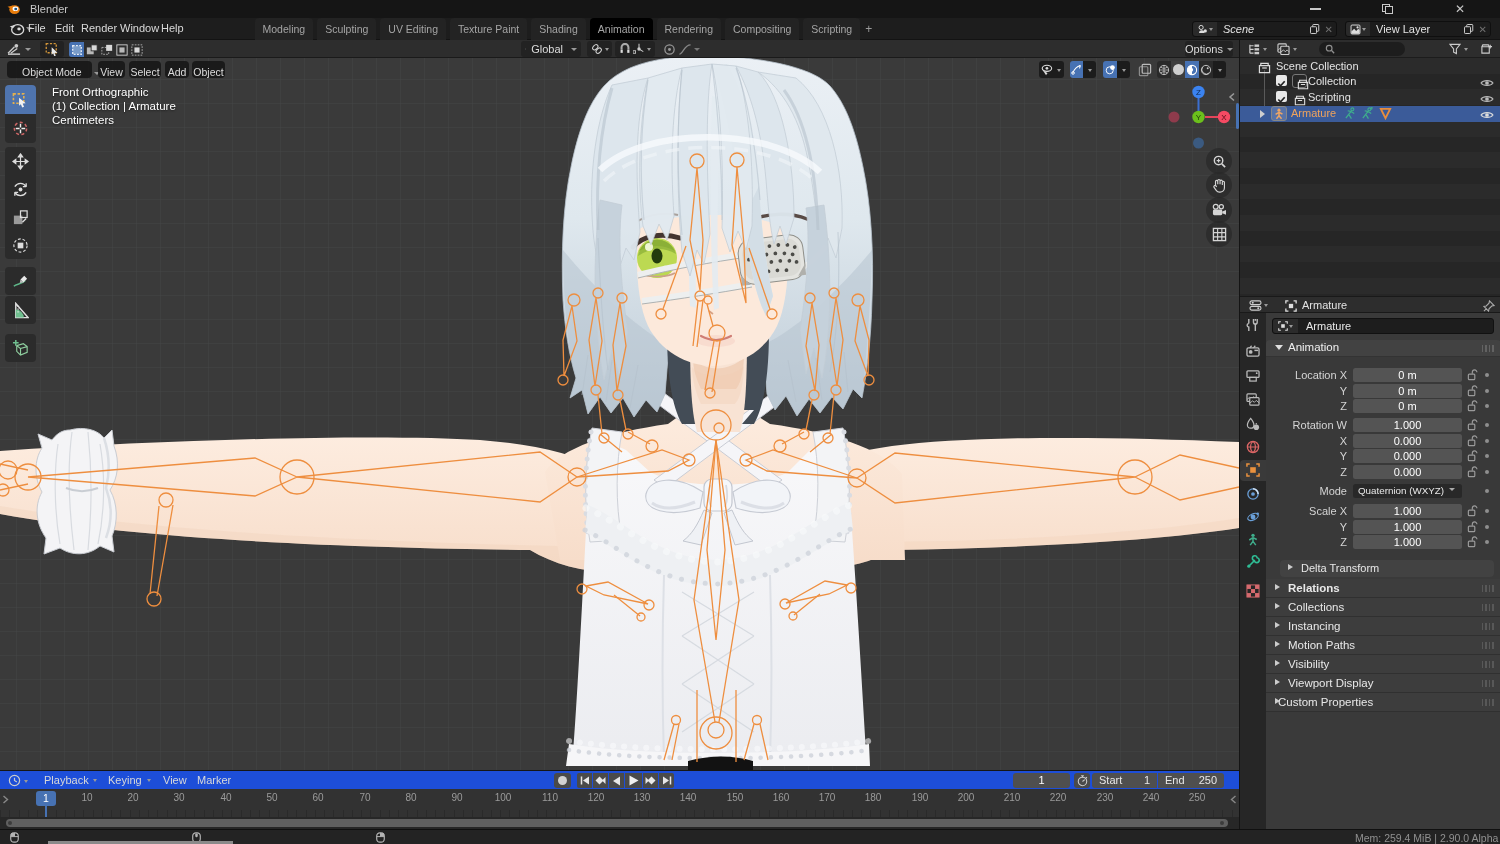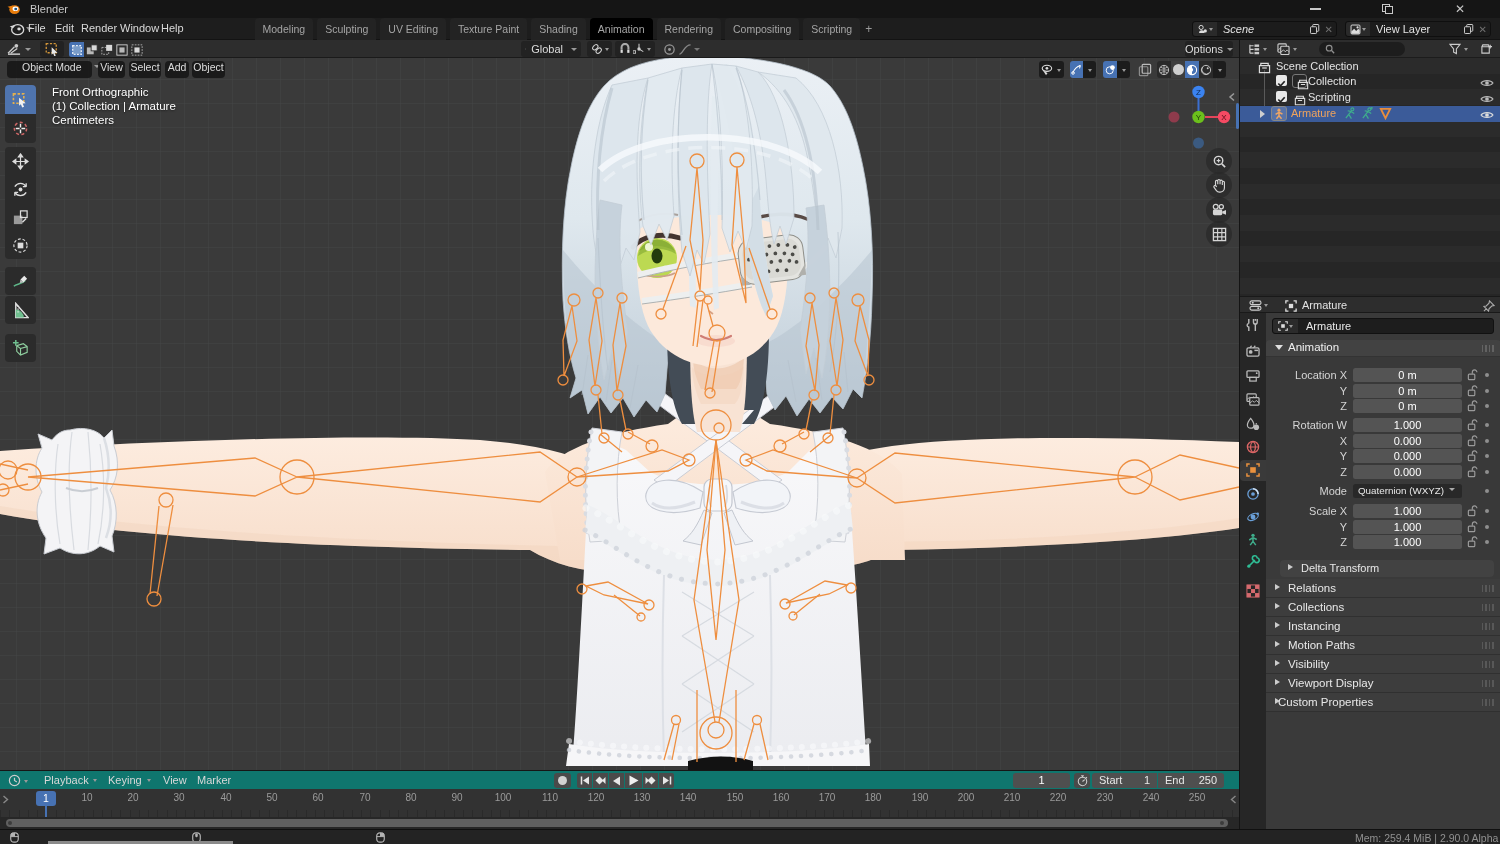--- a/index.html
+++ b/index.html
@@ -1,17 +1,17 @@
 <!DOCTYPE html>
 <html><head><meta charset="utf-8">
 <style>
 *{margin:0;padding:0;box-sizing:border-box;font-family:"Liberation Sans",sans-serif;}
 html,body{width:1500px;height:844px;background:#1d1d1d;overflow:hidden;position:relative;}
 .abs{position:absolute;}
-.pill{position:absolute;background:rgba(24,24,24,.92);border-radius:4px;color:#dcdcdc;font-size:11px;display:flex;align-items:flex-start;justify-content:center;gap:6px;}
+.pill{position:absolute;background:rgba(24,24,24,.92);border-radius:4px;color:#dcdcdc;font-size:11px;display:flex;align-items:flex-end;justify-content:center;gap:6px;}
 </style></head>
 <body>
 
 <div class="abs" style="left:0;top:0;width:1500px;height:18px;background:#151515;">
   <svg class="abs" style="left:7px;top:3px" width="14" height="12" viewBox="0 0 24 20">
     <ellipse cx="13" cy="11" rx="9" ry="7.5" fill="#e87d0d"></ellipse>
     <ellipse cx="14.5" cy="9.5" rx="5" ry="4" fill="#fff"></ellipse>
     <ellipse cx="15" cy="10" rx="2.6" ry="2.2" fill="#265787"></ellipse>
     <path d="M1,6 L10,4 L6,9 Z" fill="#e87d0d"></path>
   </svg>
@@ -605,21 +605,21 @@
   <svg width="15" height="15" viewBox="0 0 16 16">
       <rect x="1.5" y="1.5" width="13" height="13" fill="none" stroke="#d5d5d5" stroke-width="1.4"></rect>
       <path d="M6,1.5 V14.5 M10.5,1.5 V14.5 M1.5,6 H14.5 M1.5,10.5 H14.5" stroke="#d5d5d5" stroke-width="1.2"></path>
     </svg>
 </div>
 <svg class="abs" style="left:1228px;top:92px" width="8" height="10" viewBox="0 0 8 10">
     <path d="M6,1.5 L2,5 L6,8.5" stroke="#9a9a9a" stroke-width="1.5" fill="none"></path>
   </svg>
 <div class="abs" style="left:1236px;top:103px;width:3px;height:26px;background:#4772b3;border-radius:2px;"></div>
 
-<div class="abs" style="left:0;top:770px;width:1239px;height:19px;background:#0f766e;border-top:1px solid #161616;">
+<div class="abs" style="left:0;top:770px;width:1239px;height:19px;background:#1d4ed8;border-top:1px solid #161616;">
   <div class="abs" style="left:8px;top:3px;display:flex;align-items:center;">
     <svg width="13" height="13" viewBox="0 0 14 14">
         <circle cx="7" cy="7" r="5.5" fill="none" stroke="#ccc" stroke-width="1.3"></circle>
         <path d="M7,4 V7 L9.5,8.5" stroke="#ccc" stroke-width="1.3" fill="none"></path>
       </svg>
     <div style="border:2.8px solid transparent;border-top:3.4px solid #999;margin:3px 0 0 3px;"></div>
   </div>
   <div class="abs" style="left:44px;top:3px;font-size:11px;color:#d8d8d8;">Playback</div>
   <div class="abs" style="left:93px;top:8px;border:2.8px solid transparent;border-top:3.4px solid #999;"></div>
   <div class="abs" style="left:108px;top:3px;font-size:11px;color:#d8d8d8;">Keying</div>
@@ -990,21 +990,21 @@
         <rect x="1.5" y="5.5" width="7" height="6" rx="1" fill="none" stroke="#9a9a9a" stroke-width="1.3"></rect>
         <path d="M8,5 V3.5 a2.5,2.5 0 0 1 5,0" fill="none" stroke="#9a9a9a" stroke-width="1.3" transform="translate(-2.2,0)"></path>
       </svg>
     <div class="abs" style="left:245px;top:227px;width:4px;height:4px;border-radius:50%;background:#8f8f8f;"></div>
     <div class="abs" style="left:40px;top:247px;width:214px;height:17px;background:#424242;border-radius:4px;">
       <div class="abs" style="left:8px;top:4px;border:3.6px solid transparent;border-left:5px solid #ccc;"></div>
       <div class="abs" style="left:21px;top:1.5px;font-size:11px;color:#e8e8e8;">Delta Transform</div>
     </div>
     <div class="abs" style="left:26px;top:266px;width:235px;height:19px;border-bottom:1px solid #303030;background:#3d3d3d;">
       <div class="abs" style="left:9px;top:5px;border:3.6px solid transparent;border-left:5px solid #ccc;"></div>
-      <div class="abs" style="left:22px;top:2.5px;font-size:11.5px;color:#e8e8e8;">Relations</div>
+      <div class="abs" style="left:22px;top:2.5px;font-size:11.5px;color:#e8e8e8;font-weight:bold;">Relations</div>
       <div class="abs" style="left:216px;top:6px;width:14px;height:7px;background:repeating-linear-gradient(90deg,#6a6a6a 0,#6a6a6a 1.5px,transparent 1.5px,transparent 3.5px);opacity:.6;"></div>
     </div>
     <div class="abs" style="left:26px;top:285px;width:235px;height:19px;border-bottom:1px solid #303030;background:#3d3d3d;">
       <div class="abs" style="left:9px;top:5px;border:3.6px solid transparent;border-left:5px solid #ccc;"></div>
       <div class="abs" style="left:22px;top:2.5px;font-size:11.5px;color:#e8e8e8;">Collections</div>
       <div class="abs" style="left:216px;top:6px;width:14px;height:7px;background:repeating-linear-gradient(90deg,#6a6a6a 0,#6a6a6a 1.5px,transparent 1.5px,transparent 3.5px);opacity:.6;"></div>
     </div>
     <div class="abs" style="left:26px;top:304px;width:235px;height:19px;border-bottom:1px solid #303030;background:#3d3d3d;">
       <div class="abs" style="left:9px;top:5px;border:3.6px solid transparent;border-left:5px solid #ccc;"></div>
       <div class="abs" style="left:22px;top:2.5px;font-size:11.5px;color:#e8e8e8;">Instancing</div>

